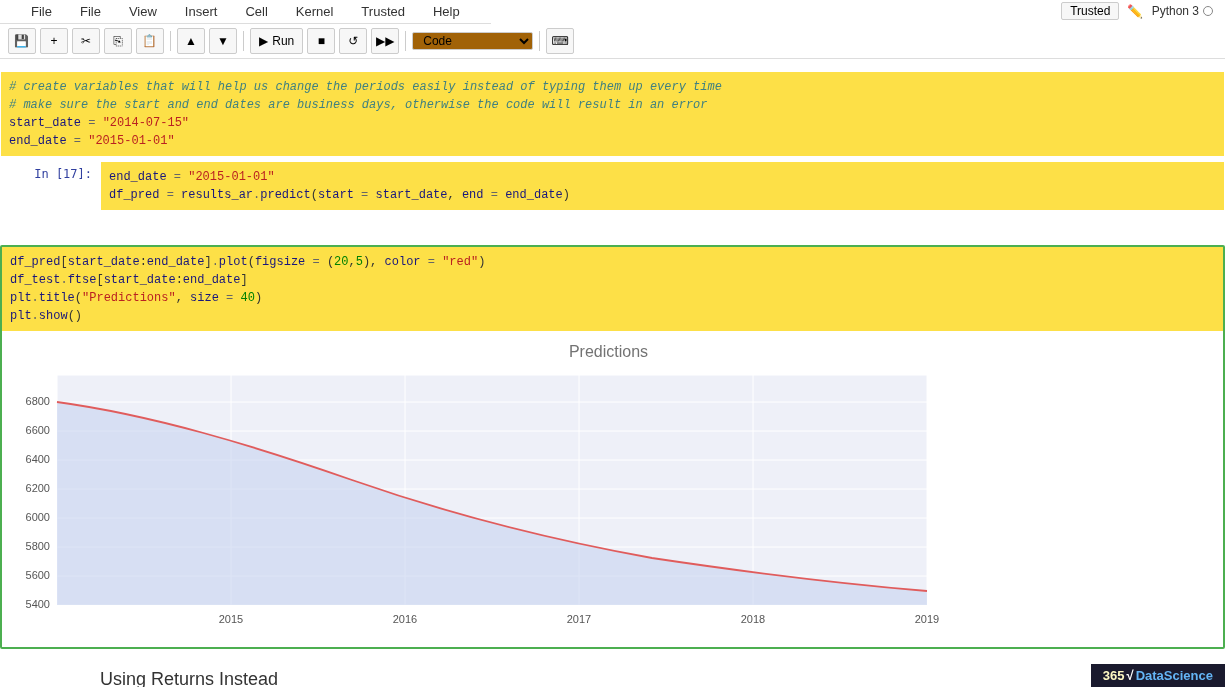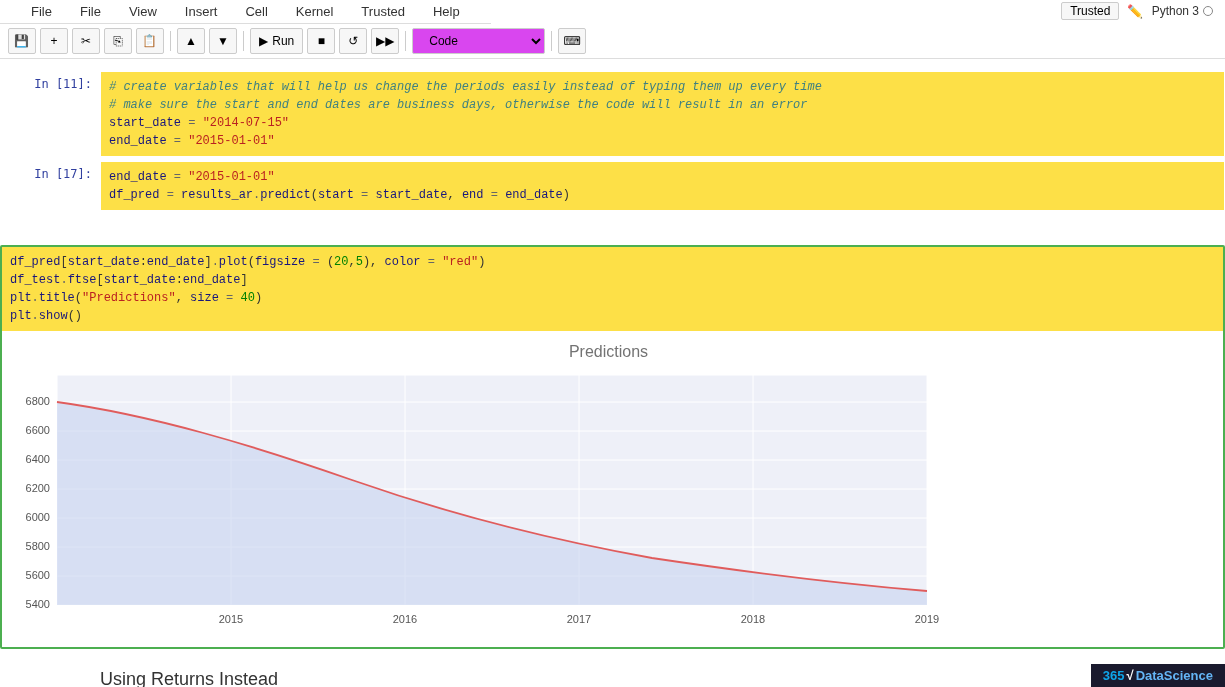--- a/index.html
+++ b/index.html
@@ -34,24 +34,24 @@
       background: #f7f7f7;
       cursor: pointer;
       display: flex;
       align-items: center;
       justify-content: center;
       font-size: 12px;
       border-radius: 2px;
     }
     .toolbar-separator { width: 1px; height: 20px; background: #ccc; margin: 0 2px; }
     .cell-type-select {
-      height: 26px;
+      height: 18px;
       border: 1px solid #ccc;
-      background: #d946ef;
-      padding: 0 12px;
+      background: #a16207;
+      padding: 0 6px;
       font-size: 12px;
       cursor: pointer;
       border-radius: 2px;
       min-width: 80px;
     }
     .run-btn {
       display: flex;
       align-items: center;
       gap: 4px;
       padding: 2px 8px;
@@ -173,21 +173,21 @@
       right: 0;
       background: #1a1a2e;
       color: white;
       padding: 4px 12px;
       font-size: 13px;
       font-weight: bold;
       display: flex;
       align-items: center;
       gap: 2px;
     }
-    .logo-bar .logo-365 { color: #0ea5e9; }
+    .logo-bar .logo-365 { color: #fef9c3; }
     .logo-bar .logo-ds { color: #64b5f6; }
 
     .header-bar {
       position: relative;
       display: flex;
       align-items: center;
     }
   </style>
 </head>
 <body>
@@ -237,21 +237,20 @@
     <option>Markdown</option>
     <option>Raw NBConvert</option>
   </select>
   <div class="toolbar-separator"></div>
   <button class="toolbar-btn">⌨</button>
 </div>
 
 <div class="notebook">
 
   <div class="cell">
-    <div class="cell-prompt">In [11]:</div>
     <div class="cell-content inactive-cell">
       <div class="code-area"><span class="cm-comment"># create variables that will help us change the periods easily instead of typing them up every time</span>
 <span class="cm-comment"># make sure the start and end dates are business days, otherwise the code will result in an error</span>
 <span style="color:#19177c;">start_date</span> <span class="cm-operator">=</span> <span class="cm-string">"2014-07-15"</span>
 <span style="color:#19177c;">end_date</span> <span class="cm-operator">=</span> <span class="cm-string">"2015-01-01"</span></div>
     </div>
   </div>
 
   <div class="cell">
     <div class="cell-prompt">In [17]:</div>

